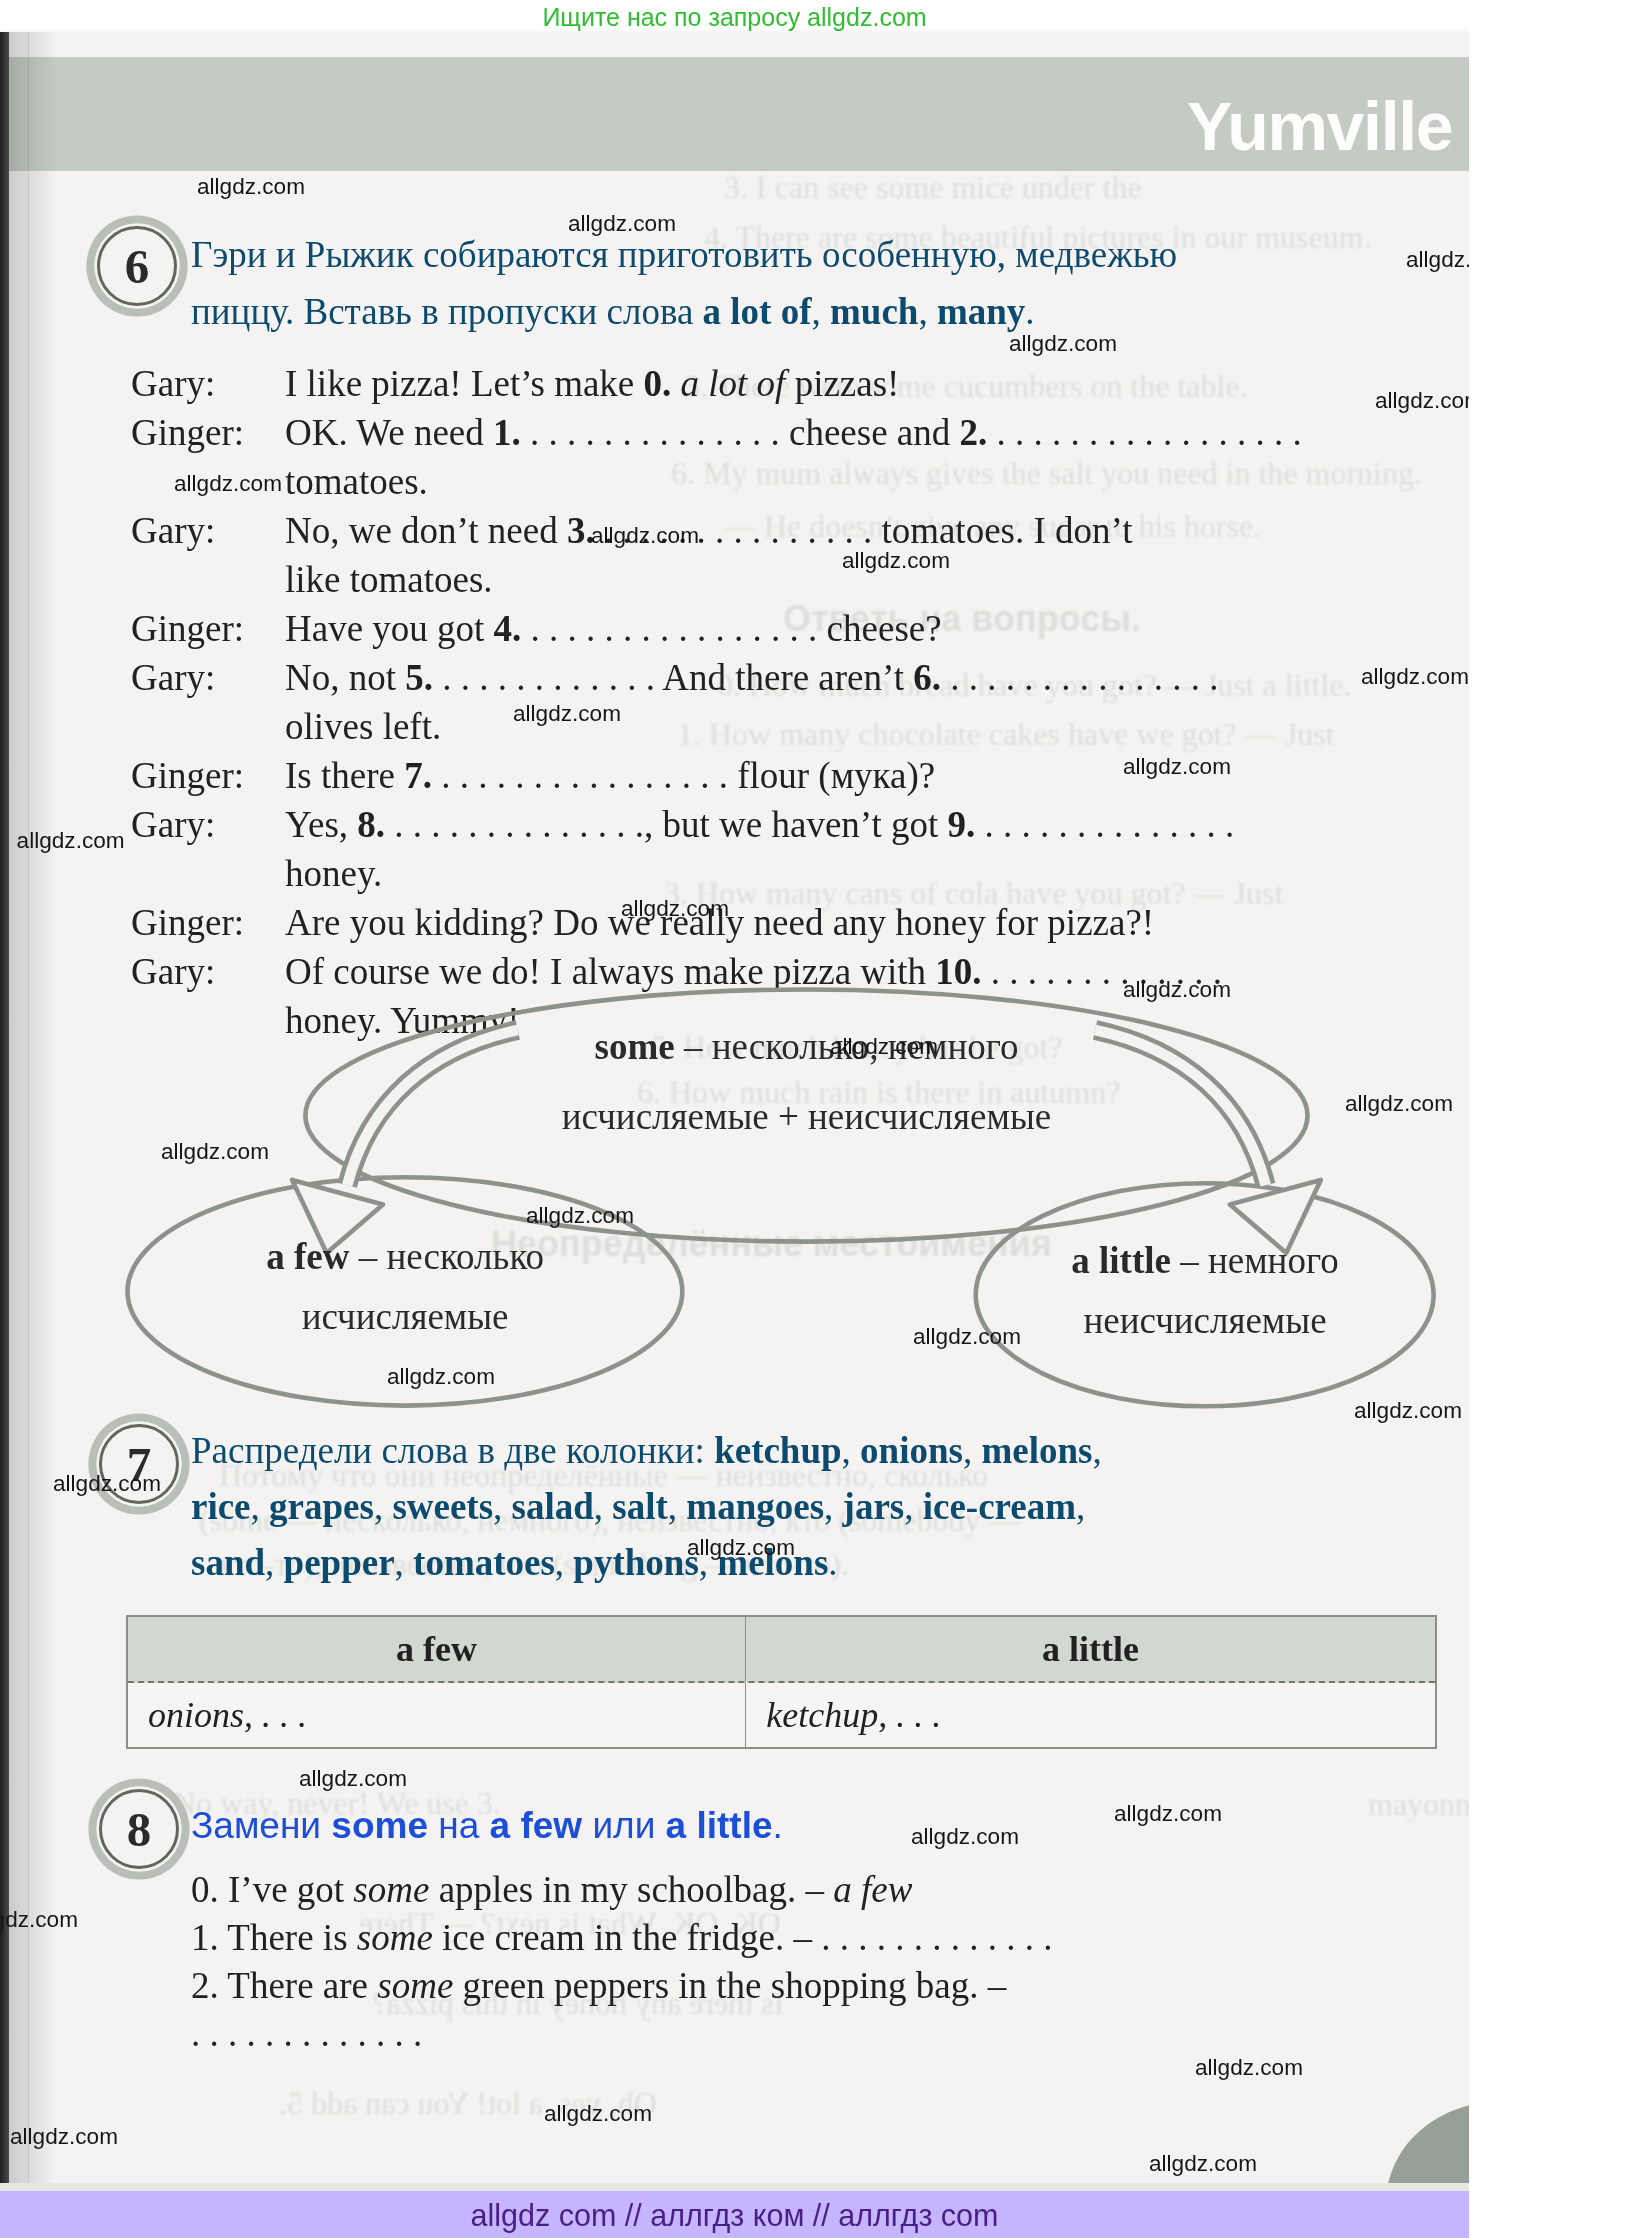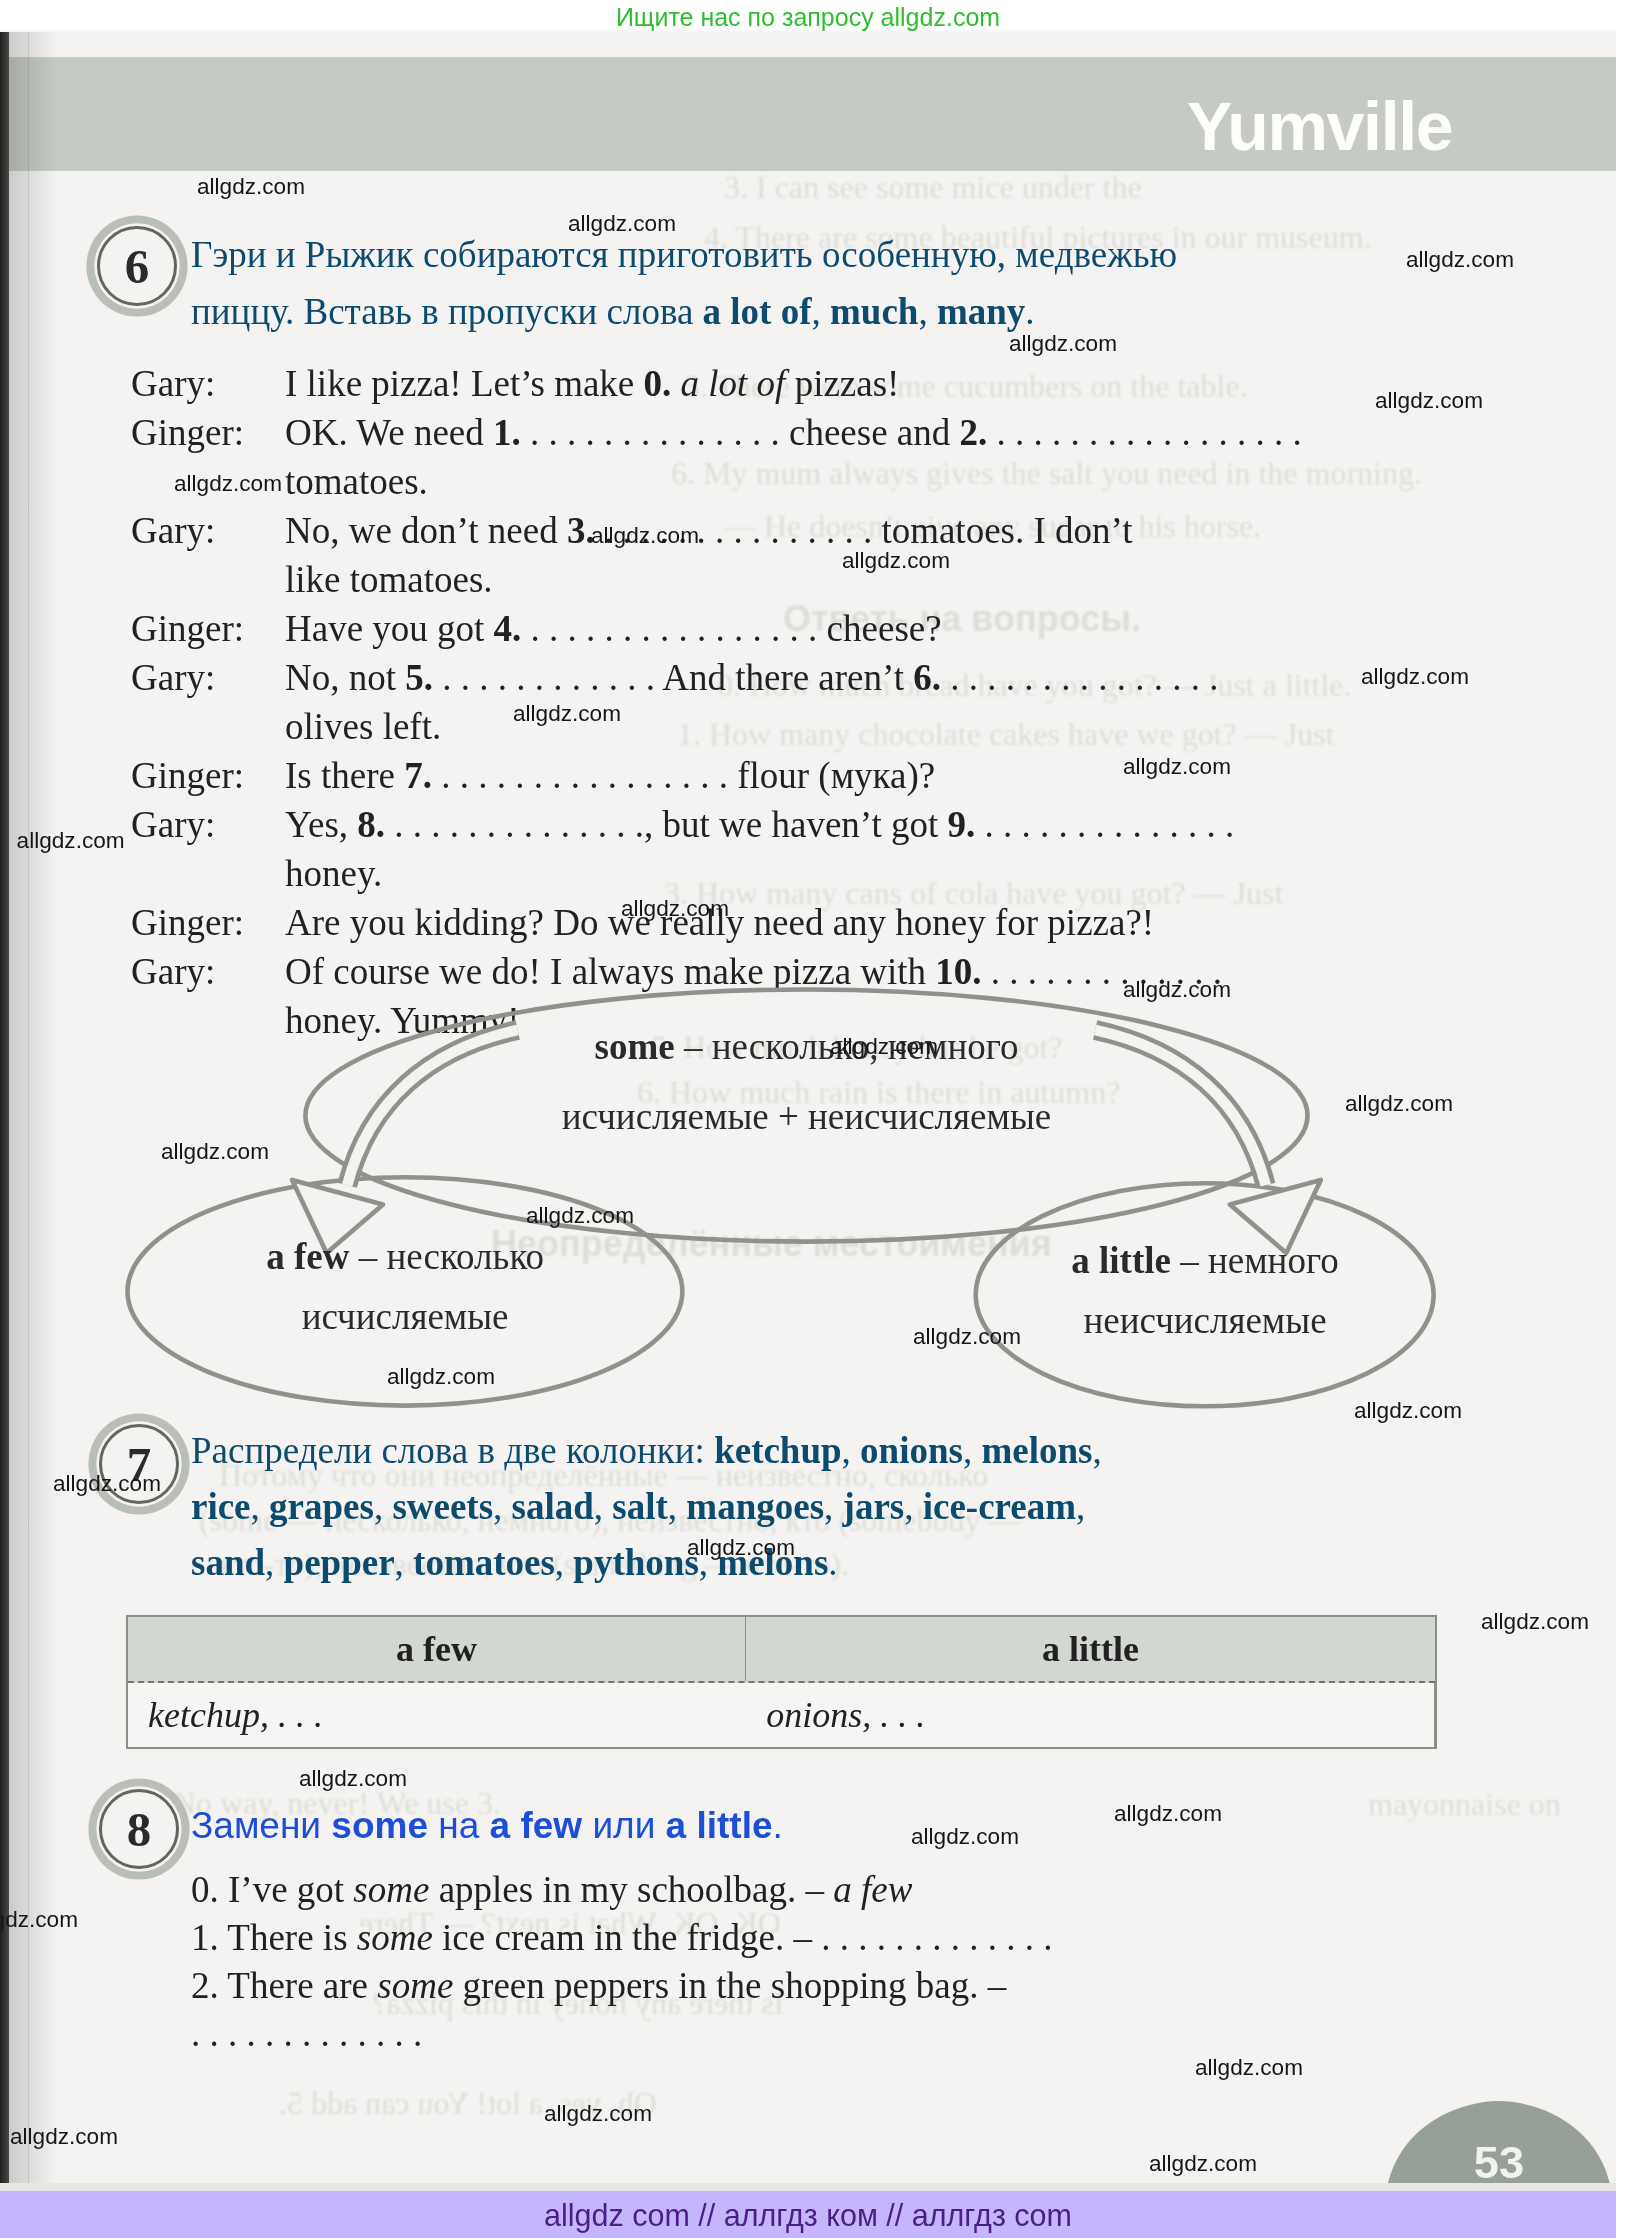--- a/index.html
+++ b/index.html
@@ -1,16 +1,16 @@
 <!DOCTYPE html>
 <html style="font-size:10.6px"><head>
 <meta charset="utf-8">
 <style>
   html,body{margin:0;padding:0;background:#ffffff;}
-  .page{position:relative;width:1616px;height:2239px;background:#ffffff;overflow:hidden;
+  .page{position:relative;width:1469px;height:2239px;background:#ffffff;overflow:hidden;
         font-family:"Liberation Serif",serif;color:#212121;}
   .top-note{position:absolute;top:2.7px;left:0;width:100%;text-align:center;
         font-family:"Liberation Sans",sans-serif;font-size:25px;color:#2fbe30;}
   
   .photo{position:absolute;left:0;top:32px;width:1644px;height:2159px;background:#f4f3f1;
          overflow:hidden;box-shadow:0 1.3px 5.3px rgba(0,0,0,.12);}
   .band{position:absolute;left:8px;top:24.6px;right:22.6px;height:114px;background:#c5cac4;
         display:flex;align-items:flex-end;justify-content:flex-end;
         padding:0 169px 10.6px 0;box-sizing:border-box;}
   .yum{font-family:"Liberation Sans",sans-serif;font-weight:bold;font-size:68px;line-height:1;
@@ -159,22 +159,22 @@
         <span>7</span>
       </div>
       <div class="instr" style="top:1391px;line-height:56px;">Распредели слова в две колонки: <b>ketchup</b>, <b>onions</b>, <b>melons</b>,<br><b>rice</b>, <b>grapes</b>, <b>sweets</b>, <b>salad</b>, <b>salt</b>, <b>mangoes</b>, <b>jars</b>, <b>ice-cream</b>,<br><b>sand</b>, <b>pepper</b>, <b>tomatoes</b>, <b>pythons</b>, <b>melons</b>.</div>
 
       <div class="wtable">
         <div class="thead">
           <div class="th thl">a few</div>
           <div class="th">a little</div>
         </div>
         <div class="tbody">
+          <div class="td tdl">onions, . . .</div>
           <div class="td">ketchup, . . .</div>
-          <div class="td tdl">onions, . . .</div>
         </div>
       </div>
 
       <div class="badge" id="b8" style="left:99px;top:1757px;">
         <span>8</span>
       </div>
       <div class="ex8-title">Замени <b>some</b> на <b>a few</b> или <b>a little</b>.</div>
       <div class="ex8items">
           <div class="ex8item">0. I’ve got <i>some</i> apples in my schoolbag. – <i>a few</i></div>
           <div class="ex8item">1. There is <i>some</i> ice cream in the fridge. – . . . . . . . . . . . . .</div>

